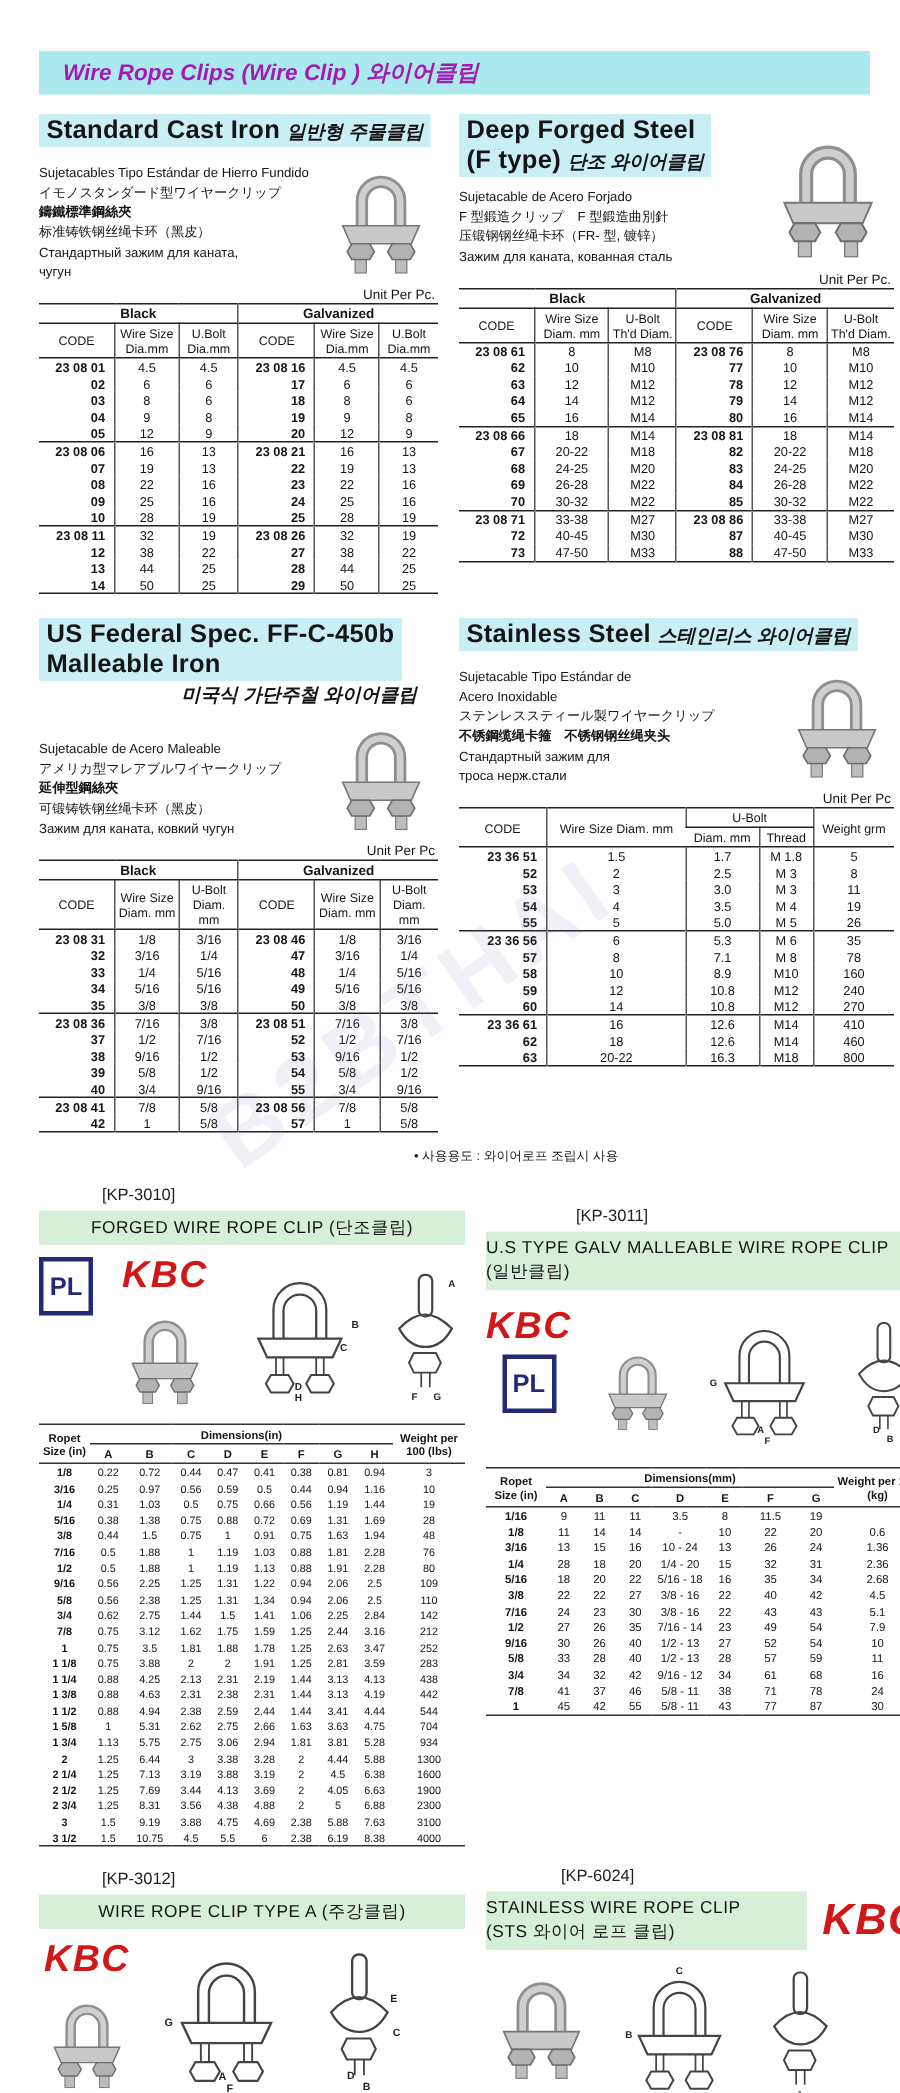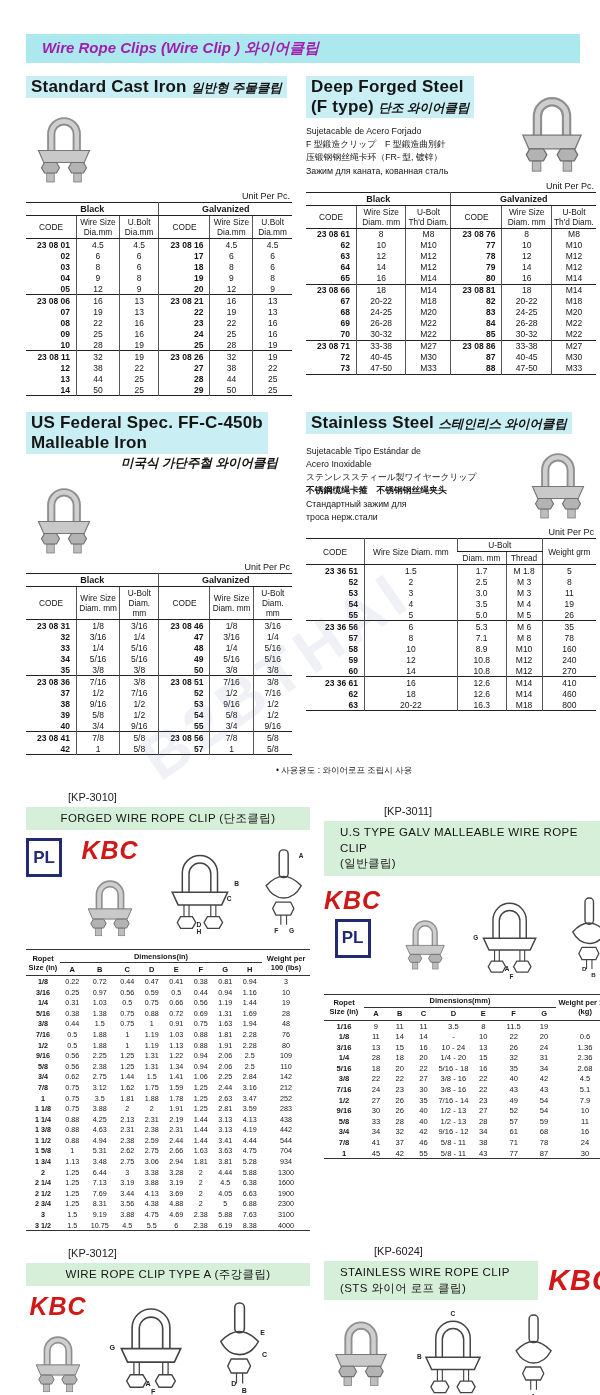--- a/index.html
+++ b/index.html
@@ -26,21 +26,21 @@
   .tbl td{padding:0.5px 2px;text-align:center;border-left:1px solid #555}
   .tbl th:first-child,.tbl td:first-child{border-left:none}
   .t6 thead tr:first-child th{font-weight:bold;font-size:9px}
   .gt tbody tr.g-first td{border-top:1px solid #222}
   .t6 td:nth-child(1),.t6 td:nth-child(4){font-weight:bold;text-align:right;padding-right:6px}
   .t6 th:nth-child(1){width:46px}.t6 th:nth-child(4){width:46px}
   .t5 td:nth-child(1){font-weight:bold;text-align:right;padding-right:6px;width:50px}
   .footnote{font-size:8.5px;line-height:1.55;margin:9px 2px 0 auto;width:302px}
   .footnote .indent{margin-left:44px}
   .kp-label{font-size:11px;margin:12px 0 4px 42px;color:#222}
-  .kp-bar{background:#d6efd9;padding:4px 16px;font-size:11.5px;text-align:center;letter-spacing:0.4px}
+  .kp-bar{background:#d6efd9;padding:4px 0;font-size:11.5px;text-align:center;letter-spacing:0.4px}
   .kp-bar.left{text-align:left;line-height:1.35}
   .bar-row{display:flex;align-items:center;gap:10px}
   .bar-row .kp-bar{flex:1}
   .kp-art{display:flex;align-items:flex-start;gap:16px;margin-top:8px}
   .artcol{display:flex;flex-direction:column;align-items:center;gap:6px}
   .kbc{color:#d01818;font-weight:bold;font-style:italic;font-size:25px;letter-spacing:1px;line-height:1}
   .kbc.xl{font-size:29px}
   .pl-box{width:30px;height:33px;border:3px solid #232a74;display:flex;align-items:center;justify-content:center;font-weight:bold;font-size:17px;color:#232a74;background:#fff;flex:none}
   .kp-t{border-collapse:collapse;width:100%;font-size:7.2px;border-top:1.5px solid #333;border-bottom:1.5px solid #333;margin-top:8px}
   .kp-t th{font-weight:bold;font-size:7.5px;padding:1.5px 1px;border-bottom:1px solid #333;text-align:center}
@@ -89,20 +89,28 @@
     <span>Wire Rope Clips  (Wire Clip ) 와이어클립</span>
   </div>
 
   <div class="cols">
     <section class="cL">
       <div class="hl">
         <span class="t-en">Standard Cast Iron</span>
         <span class="t-kr">일반형 주물클립</span>
       </div>
       <div class="desc-row">
+        <div class="desc b3">
+            <div>Sujetacables Tipo Estándar de Hierro Fundido</div>
+            <div>イモノスタンダード型ワイヤークリップ</div>
+            <div>鑄鐵標準鋼絲夾</div>
+            <div>标准铸铁钢丝绳卡环（黑皮）</div>
+            <div>Стандартный зажим для каната,</div>
+            <div>чугун</div>
+          </div>
         <svg class="photo" viewBox="0 0 100 112">
             <use href="#sym-photo"></use>
           </svg>
       </div>
       <div class="unit">Unit Per Pc.</div>
       <table class="tbl t6 gt">
         <thead>
           <tr>
             <th colspan="3">Black</th>
             <th colspan="3">Galvanized</th>
@@ -381,20 +389,27 @@
   </div>
 
   <div class="cols" style="margin-top:16px">
     <section class="cL">
       <div class="hl">
         <div class="t-en">US Federal Spec. FF-C-450b</div>
         <div class="t-en">Malleable Iron</div>
       </div>
       <span class="t-kr kr-right">미국식 가단주철 와이어클립</span>
       <div class="desc-row" style="margin-top:3px">
+        <div class="desc b3">
+            <div>Sujetacable de Acero Maleable</div>
+            <div>アメリカ型マレアブルワイヤークリップ</div>
+            <div>延伸型鋼絲夾</div>
+            <div>可锻铸铁钢丝绳卡环（黑皮）</div>
+            <div>Зажим для каната, ковкий чугун</div>
+          </div>
         <svg class="photo" viewBox="0 0 100 112">
             <use href="#sym-photo"></use>
           </svg>
       </div>
       <div class="unit">Unit Per Pc</div>
       <table class="tbl t6 gt">
         <thead>
           <tr>
             <th colspan="3">Black</th>
             <th colspan="3">Galvanized</th>
@@ -891,21 +906,21 @@
               <td>2.75</td>
               <td>2.66</td>
               <td>1.63</td>
               <td>3.63</td>
               <td>4.75</td>
               <td>704</td>
             </tr>
             <tr>
               <td>1 3/4</td>
               <td>1.13</td>
-              <td>3.48</td>
+              <td>5.75</td>
               <td>2.75</td>
               <td>3.06</td>
               <td>2.94</td>
               <td>1.81</td>
               <td>3.81</td>
               <td>5.28</td>
               <td>934</td>
             </tr>
             <tr>
               <td>2</td>

